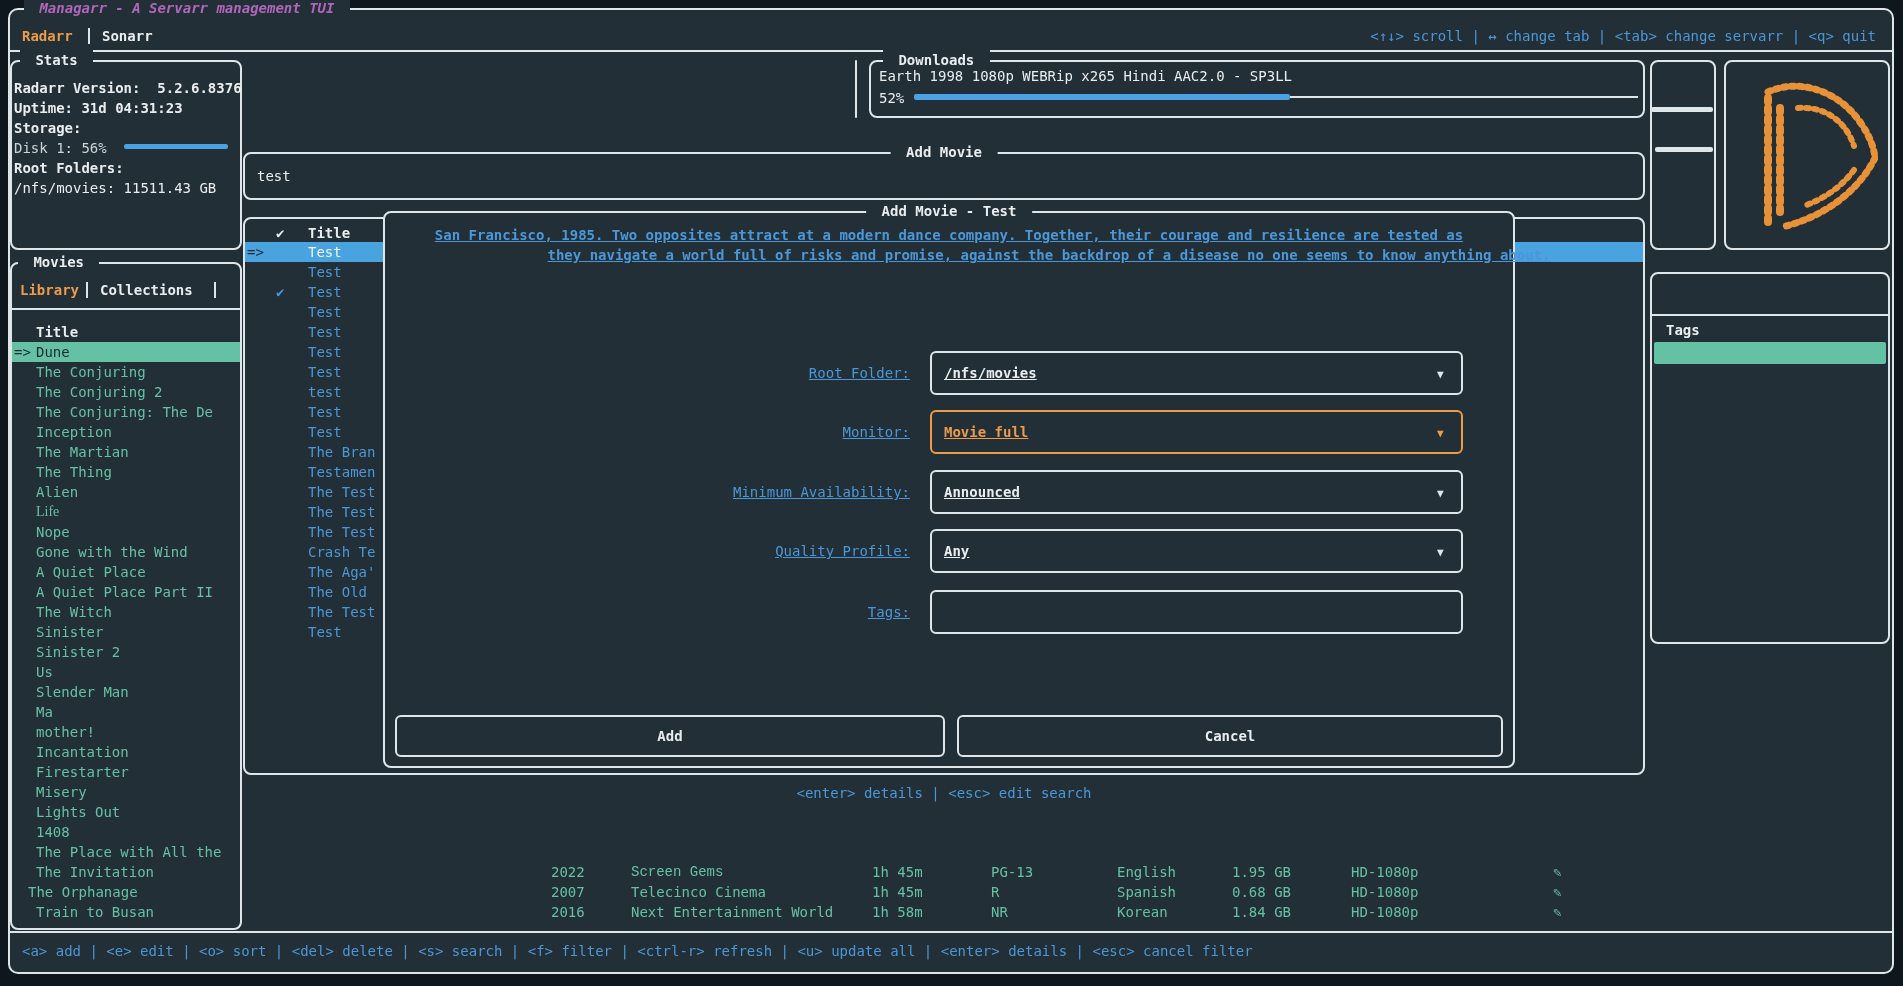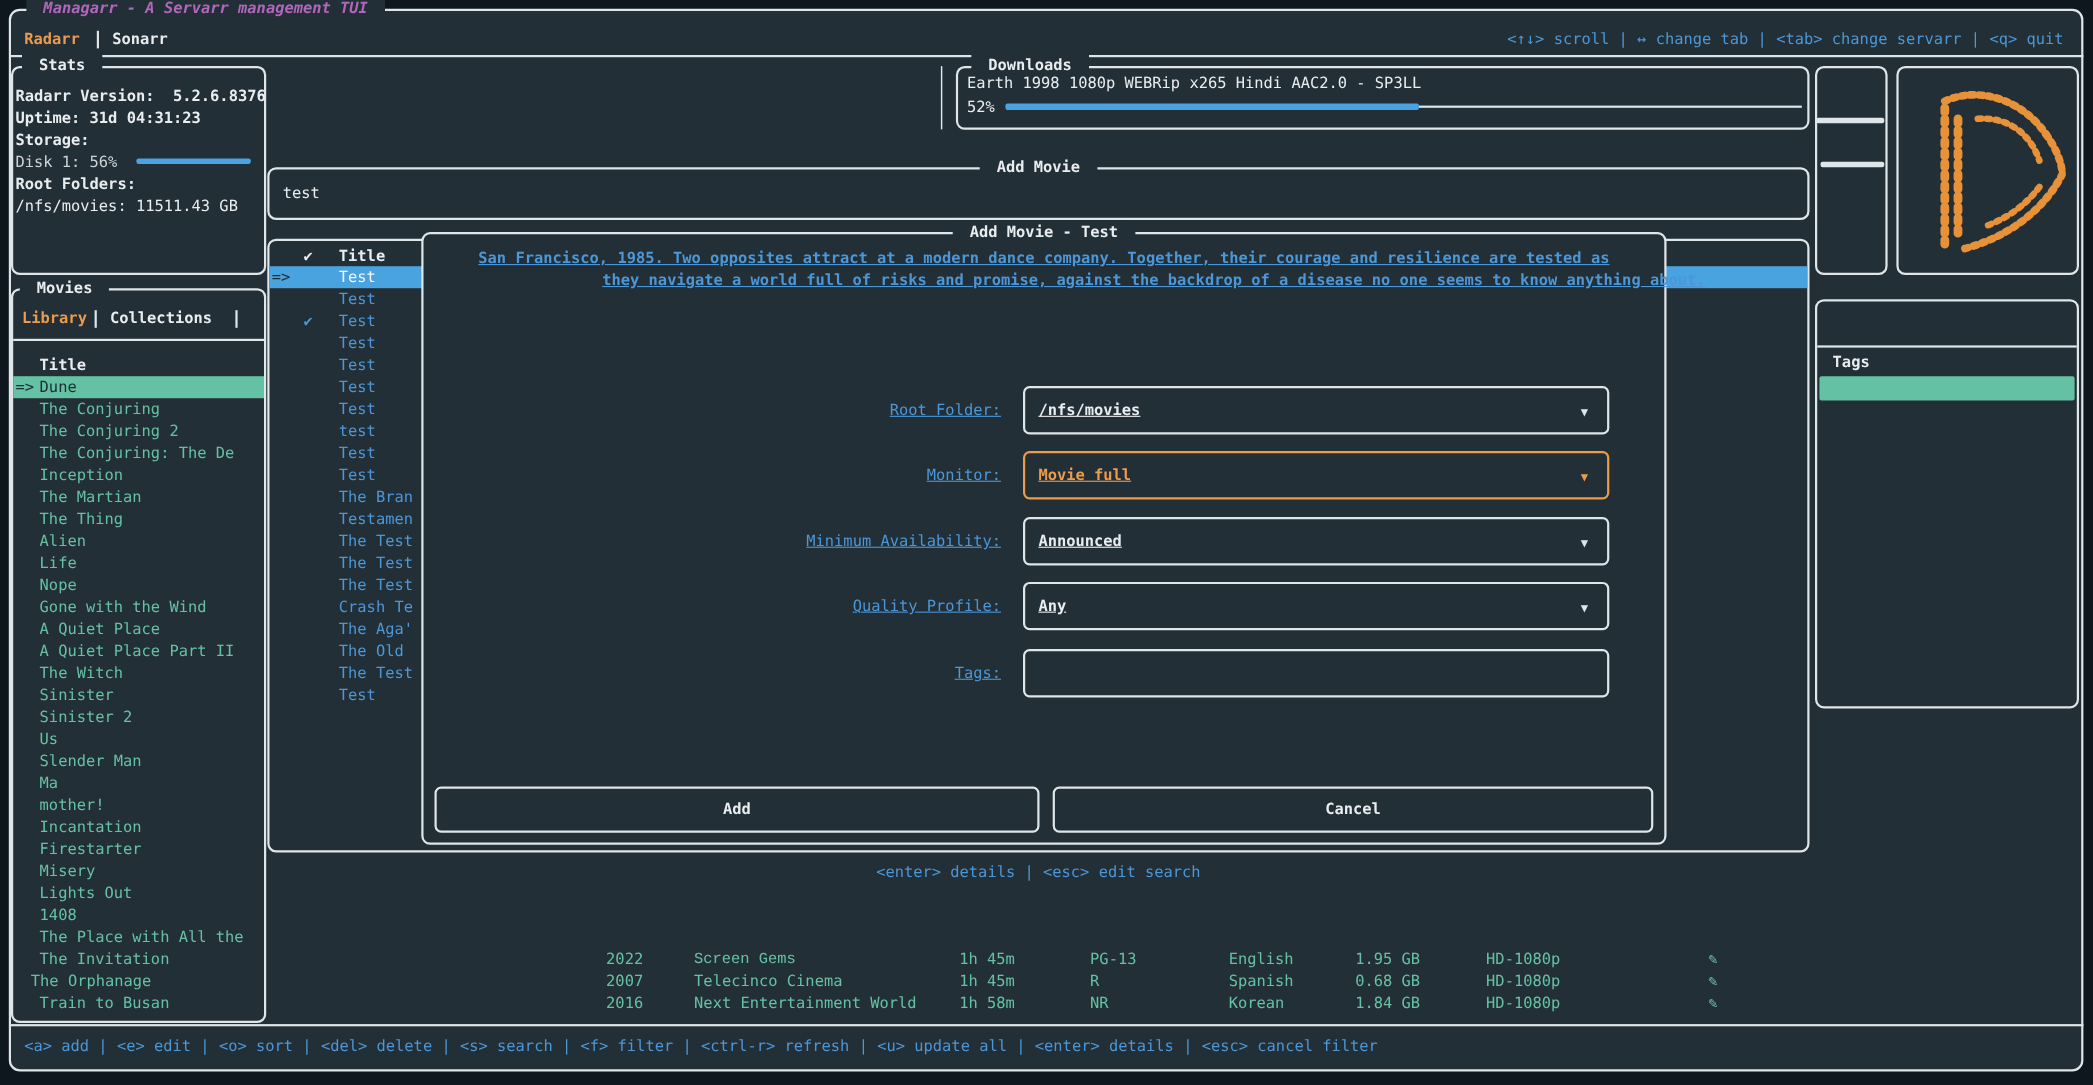--- a/index.html
+++ b/index.html
@@ -87,21 +87,21 @@
       <div class="t dark" style="left:2px;top:0;">=&gt;</div>
       <div class="t dark" style="left:24px;top:0;">Dune</div>
     </div>
     <div class="t teal" style="left:36px;top:362px;">The Conjuring</div>
     <div class="t teal" style="left:36px;top:382px;">The Conjuring 2</div>
     <div class="t teal" style="left:36px;top:402px;">The Conjuring: The De</div>
     <div class="t teal" style="left:36px;top:422px;">Inception</div>
     <div class="t teal" style="left:36px;top:442px;">The Martian</div>
     <div class="t teal" style="left:36px;top:462px;">The Thing</div>
     <div class="t teal" style="left:36px;top:482px;">Alien</div>
-    <div class="t teal" style="left:36px;top:502px;">Life</div>
+    <div class="t teal" style="left:36px;top:502px;font-family:Liberation Serif, serif;">Life</div>
     <div class="t teal" style="left:36px;top:522px;">Nope</div>
     <div class="t teal" style="left:36px;top:542px;">Gone with the Wind</div>
     <div class="t teal" style="left:36px;top:562px;">A Quiet Place</div>
     <div class="t teal" style="left:36px;top:582px;text-align:center;">A Quiet Place Part II</div>
     <div class="t teal" style="left:36px;top:602px;">The Witch</div>
     <div class="t teal" style="left:36px;top:622px;">Sinister</div>
     <div class="t teal" style="left:36px;top:642px;">Sinister 2</div>
     <div class="t teal" style="left:36px;top:662px;">Us</div>
     <div class="t teal" style="left:36px;top:682px;">Slender Man</div>
     <div class="t teal" style="left:36px;top:702px;">Ma</div>

